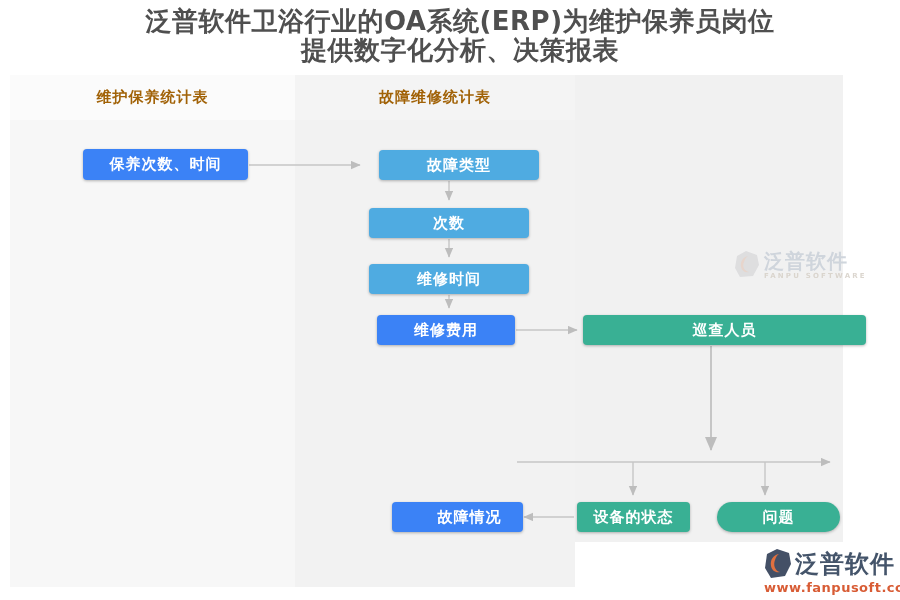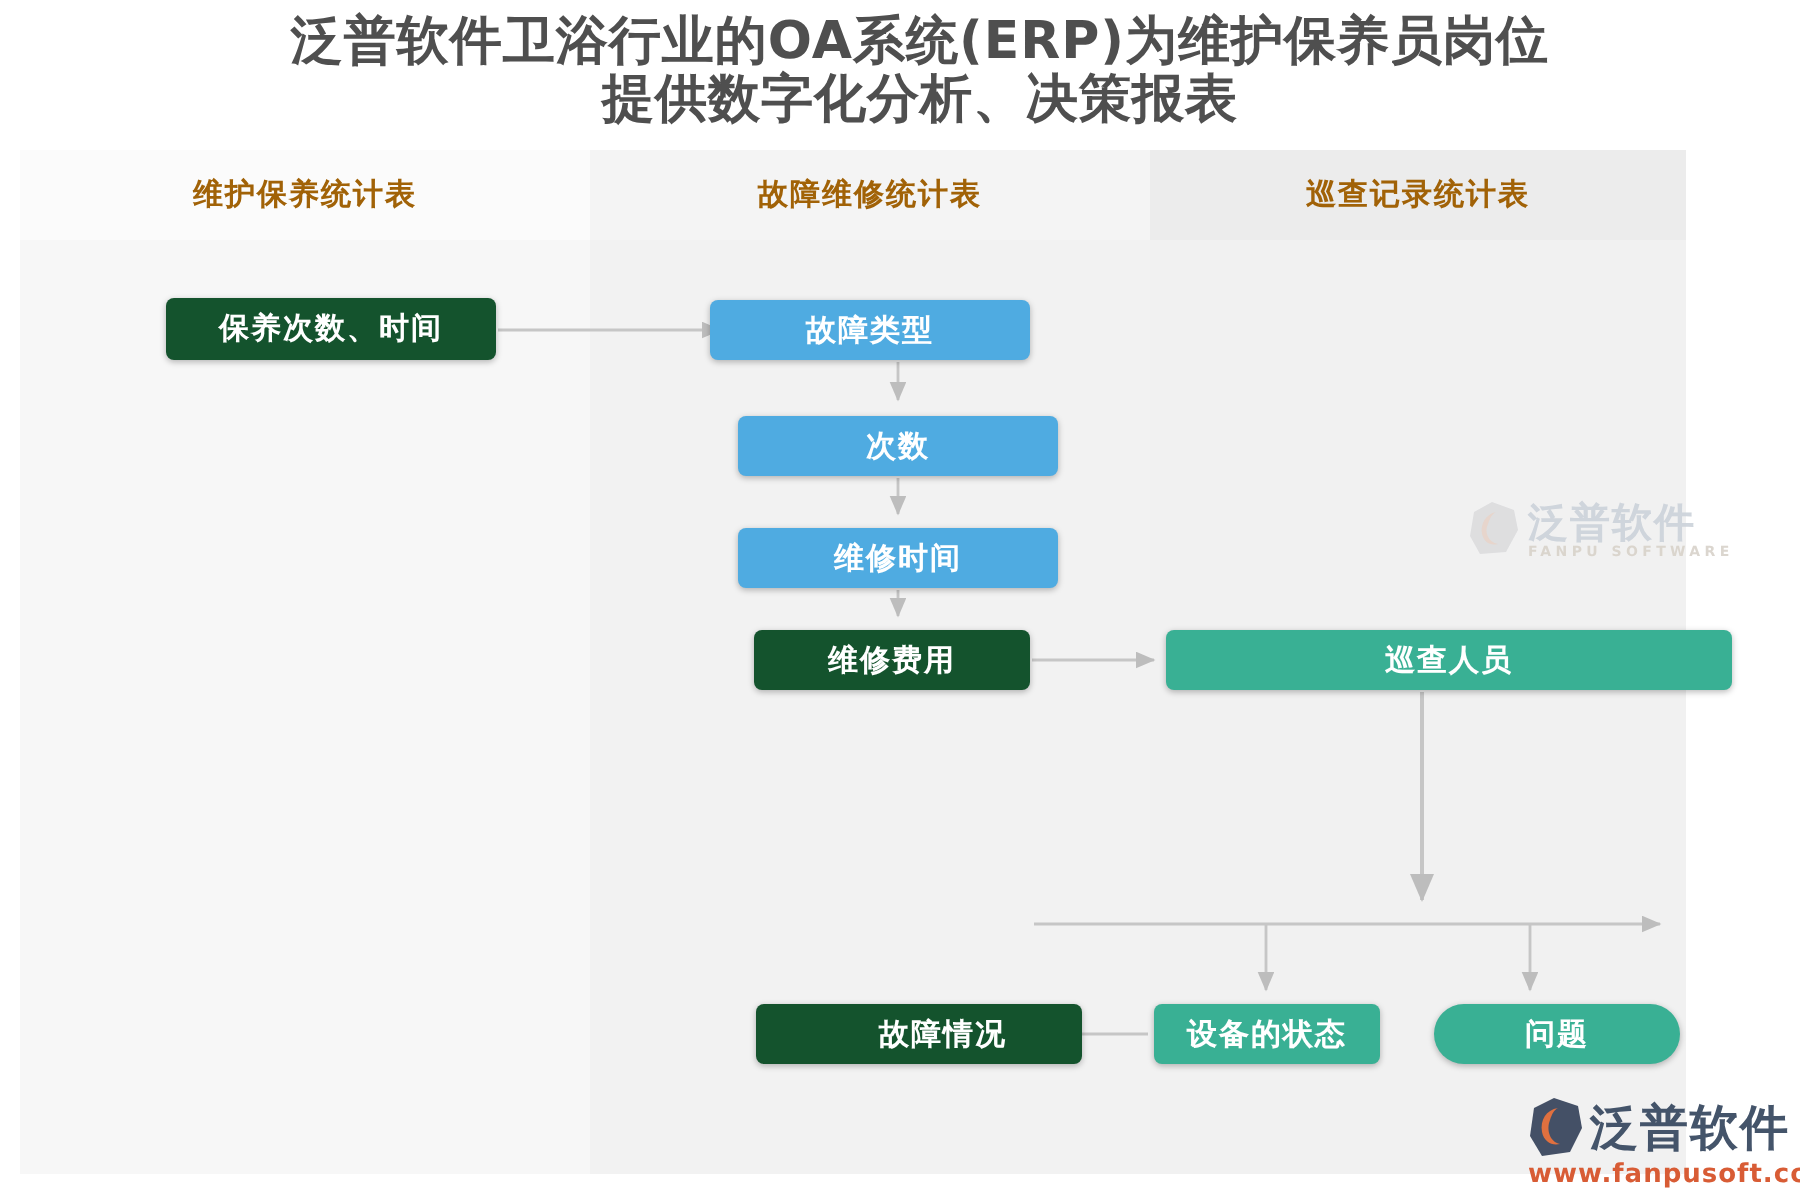--- a/index.html
+++ b/index.html
@@ -43,21 +43,21 @@
   
   .node {
     position: absolute;
     display: flex; align-items: center; justify-content: center;
     color: #ffffff;
     font-size: 15px; font-weight: bold;
     letter-spacing: 1px;
     border-radius: 4px;
     box-shadow: 0 1px 3px rgba(0,0,0,0.28);
   }
-  .node.dark-blue  { background: #14532d; font-family: Liberation Mono, monospace; }
+  .node.dark-blue  { background: #3b82f6; font-family: Liberation Mono, monospace; }
   .node.light-blue { background: #4fabe1; }
   .node.teal       { background: #39b094; }
 
   svg.edges { position: absolute; left: 0; top: 0; }
 
   
   .watermark {
     position: absolute; left: 734px; top: 250px;
     display: flex; align-items: flex-start; gap: 4px;
     opacity: 0.9;
@@ -93,21 +93,20 @@
 
 <div class="col col-1">
   <div class="col-header">维护保养统计表</div>
   <div class="col-body"></div>
 </div>
 <div class="col col-2">
   <div class="col-header">故障维修统计表</div>
   <div class="col-body"></div>
 </div>
 <div class="col col-3">
-  <div class="col-header">巡查记录统计表</div>
   <div class="col-body"></div>
 </div>
 
 <div class="watermark">
   <svg width="26" height="28" viewBox="0 0 26 28">
     <path d="M12 1 L23 5 L25 15 L19 26 L6 27 L1 18 L3 6 Z" fill="#dcdcde"></path>
     <path d="M14 6 C9 7 6 12 7 17 C8 21 11 23 15 22 C10 21 8 16 10 12 C11 9 12 7 14 6 Z" fill="#e6d3c8"></path>
   </svg>
   <div class="wm-text-block">
     <div class="wm-text">泛普软件</div>
@@ -129,26 +128,26 @@
     <line x1="516" y1="330" x2="577" y2="330" marker-end="url(#ah)"></line>
     <line x1="711" y1="346" x2="711" y2="450" stroke-width="2" marker-end="url(#ah)"></line>
     <line x1="517" y1="462" x2="830" y2="462" marker-end="url(#ah)"></line>
     <line x1="633" y1="462" x2="633" y2="495" marker-end="url(#ah)"></line>
     <line x1="765" y1="462" x2="765" y2="495" marker-end="url(#ah)"></line>
     <line x1="574" y1="517" x2="524" y2="517" marker-end="url(#ah)"></line>
   </g>
 </svg>
 
 <div class="node dark-blue" style="left:83px;  top:149px; width:165px; height:31px;">保养次数、时间</div>
-<div class="node light-blue" style="left:355px; top:150px; width:160px; height:30px;">故障类型</div>
+<div class="node light-blue" style="left:379px; top:150px; width:160px; height:30px;">故障类型</div>
 <div class="node light-blue" style="left:369px; top:208px; width:160px; height:30px;">次数</div>
 <div class="node light-blue" style="left:369px; top:264px; width:160px; height:30px;">维修时间</div>
 <div class="node dark-blue" style="left:377px; top:315px; width:138px; height:30px;">维修费用</div>
 <div class="node teal" style="left:583px; top:315px; width:283px; height:30px;">巡查人员</div>
-<div class="node dark-blue" style="left:378px; top:502px; width:163px; height:30px;padding-left:24px;">故障情况</div>
+<div class="node dark-blue" style="left:392px; top:502px; width:131px; height:30px;padding-left:24px;">故障情况</div>
 <div class="node teal" style="left:577px; top:502px; width:113px; height:30px;">设备的状态</div>
 <div class="node teal" style="left:717px; top:502px; width:123px; height:30px;border-radius:15px;">问题</div>
 
 <div class="footer-logo">
   <div class="fl-row">
     <svg width="28" height="31" viewBox="0 0 28 31">
       <path d="M13 1 L25 5 L27 16 L21 28 L7 30 L1 20 L3 6 Z" fill="#445066"></path>
       <path d="M15 6 C9 7 6 12 7 18 C8 23 12 25 16 24 C11 23 9 17 11 12 C12 9 13 7 15 6 Z" fill="#e0703f"></path>
     </svg>
     <div class="fl-text">泛普软件</div>

